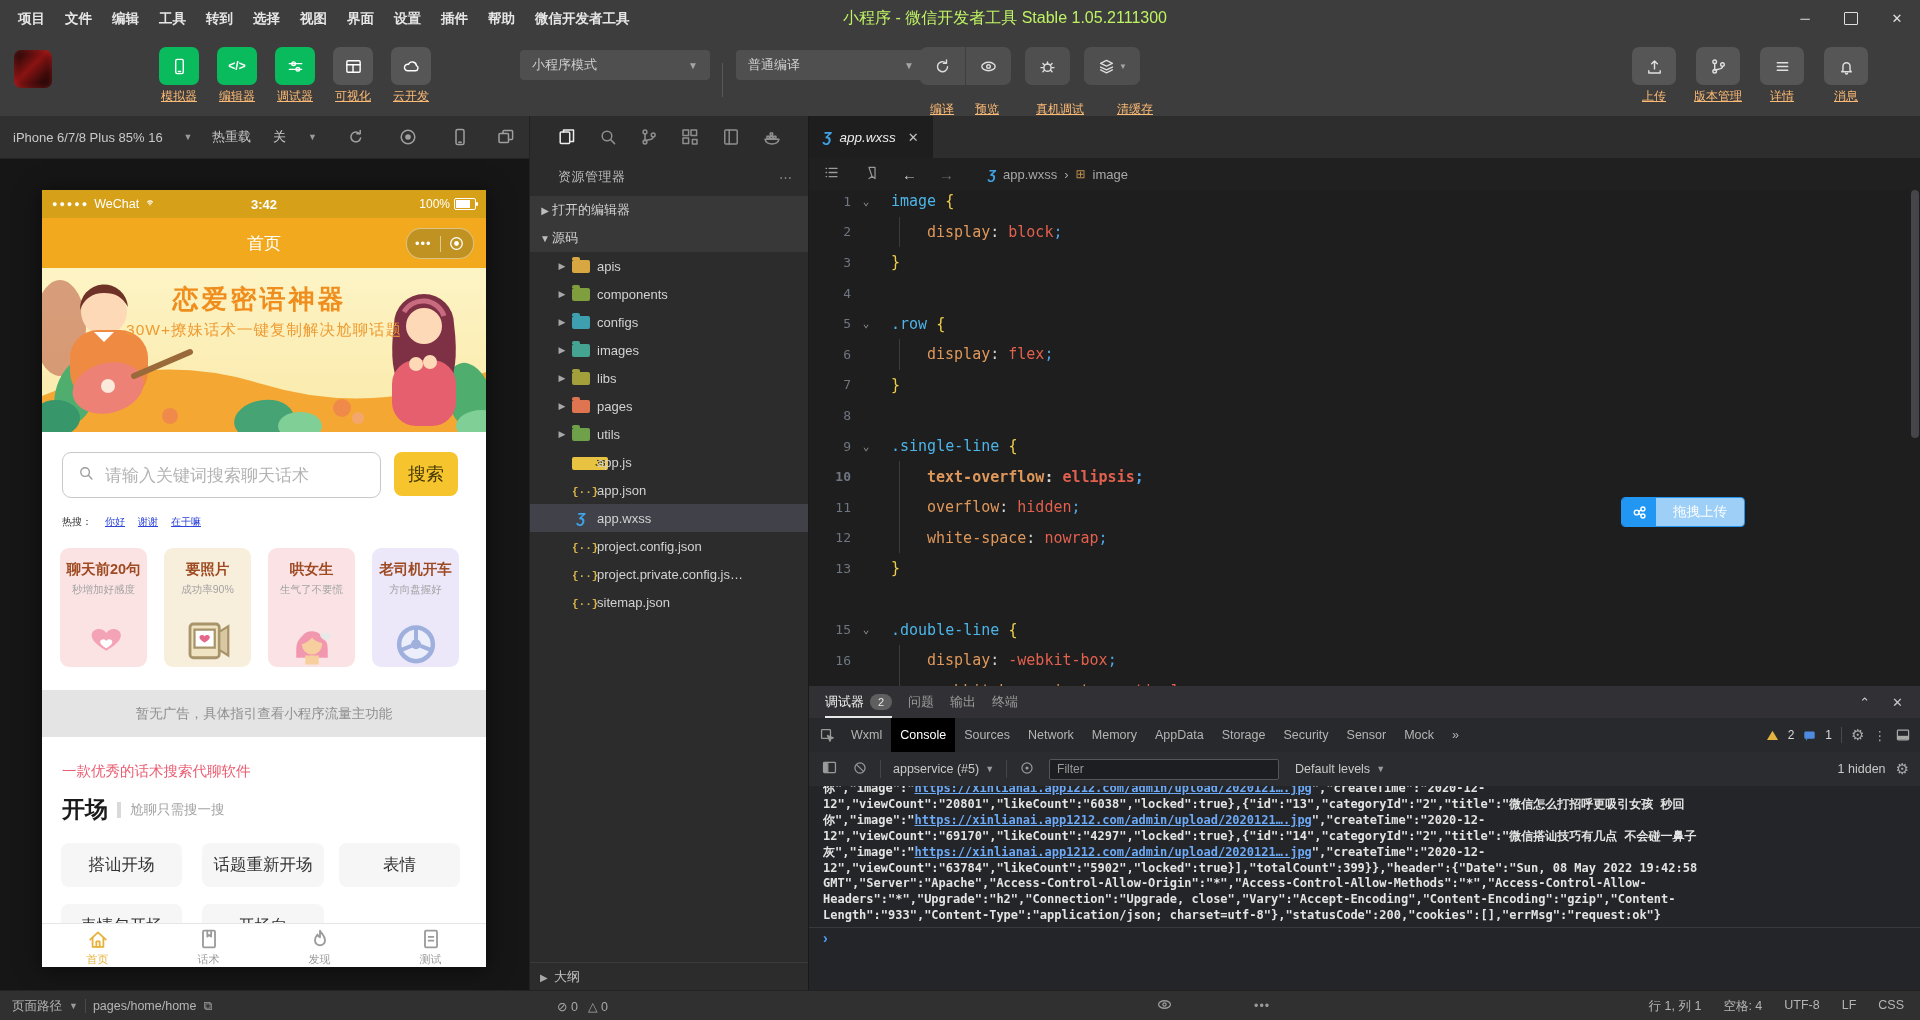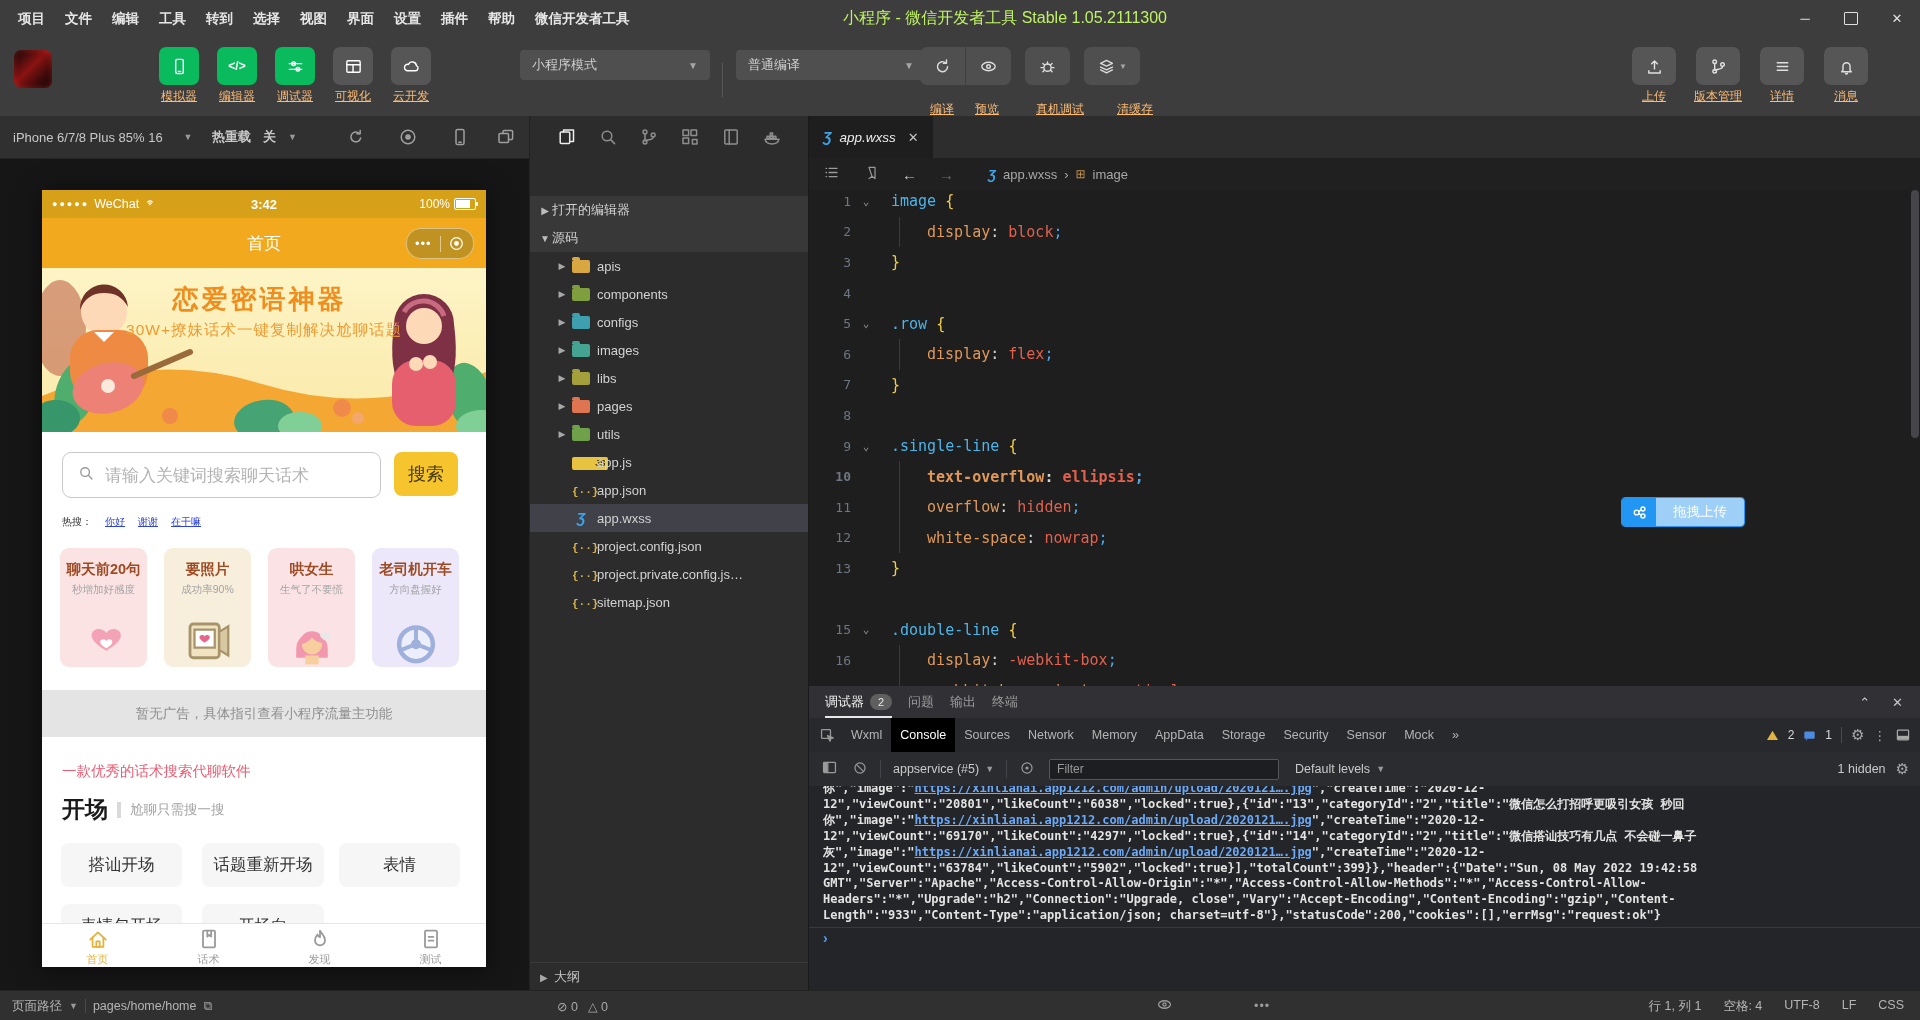--- a/index.html
+++ b/index.html
@@ -34,21 +34,21 @@
   .solo{width:45px;height:38px;margin-top:10px;border-radius:7px;background:#4f4f4f;display:flex;align-items:center;justify-content:center;color:#dcdcdc;}
 
   
   .sim{position:absolute;left:0;top:116px;width:529px;height:874px;background:#161616;}
   .explorer{position:absolute;left:529px;top:116px;width:279px;height:874px;background:#2c2c2c;border-left:1px solid #222;}
   .editor{position:absolute;left:808px;top:116px;width:1112px;height:874px;background:#1e1e1e;border-left:1px solid #1a1a1a;}
 
   
   .sim-toolbar{position:absolute;left:0;top:0;width:529px;height:42px;background:#303030;border-bottom:1px solid #242424;color:#c9c9c9;font-size:13px;}
   .sim-dd{position:absolute;left:13px;top:0;height:42px;display:flex;align-items:center;gap:21px;justify-content:space-between;}
-  .sim-dd2{position:absolute;left:212px;top:0;height:42px;display:flex;align-items:center;gap:12px;font-weight:bold;}
+  .sim-dd2{position:absolute;left:212px;top:0;height:42px;display:flex;align-items:center;gap:22px;}
   .caret-s{font-size:9px;color:#9a9a9a;}
   .sim-ico{position:absolute;top:11px;color:#9f9f9f;}
 
   
   .phone{position:absolute;left:42px;top:74px;width:444px;height:777px;background:#fff;box-shadow:0 2px 22px rgba(0,0,0,.55);overflow:hidden;}
   .p-status{position:absolute;left:0;top:0;width:444px;height:28px;background:#d7a019;color:#fff;display:flex;align-items:center;font-size:12px;}
   .p-dots{letter-spacing:2px;font-size:9px;margin-left:10px;}
   .p-carrier{margin-left:5px;font-size:12.5px;}
   .p-time{position:absolute;left:50%;transform:translateX(-50%);font-size:13px;font-weight:600;}
   .p-batt{margin-left:auto;display:flex;align-items:center;gap:4px;margin-right:10px;font-size:12px;}
@@ -602,20 +602,24 @@
         <span class="icon" style="color: rgb(142, 142, 142);">
           <svg width="20" height="20" viewBox="0 0 20 20" fill="none" stroke="currentColor" stroke-width="1.5" stroke-linecap="round" stroke-linejoin="round">
             <path d="M3 12.2h14c-.6 3-3.1 4.8-7 4.8s-6.4-1.8-7-4.8z"></path>
             <rect x="5" y="9.2" width="2.3" height="2.3"></rect>
             <rect x="8.3" y="9.2" width="2.3" height="2.3"></rect>
             <rect x="8.3" y="5.9" width="2.3" height="2.3"></rect>
             <rect x="11.6" y="9.2" width="2.3" height="2.3"></rect>
           </svg>
         </span>
       </div>
+    <div class="exp-header">
+      <span class="t">资源管理器</span>
+      <span class="exp-more">⋯</span>
+    </div>
     <div class="exp-rows" id="expRows">
         <div class="exp-row exp-sec">
           <span class="arr">▶</span>
           <span>打开的编辑器</span>
         </div>
         <div class="exp-row exp-sec">
           <span class="arr">▼</span>
           <span>源码</span>
         </div>
         <div class="exp-row exp-item">

